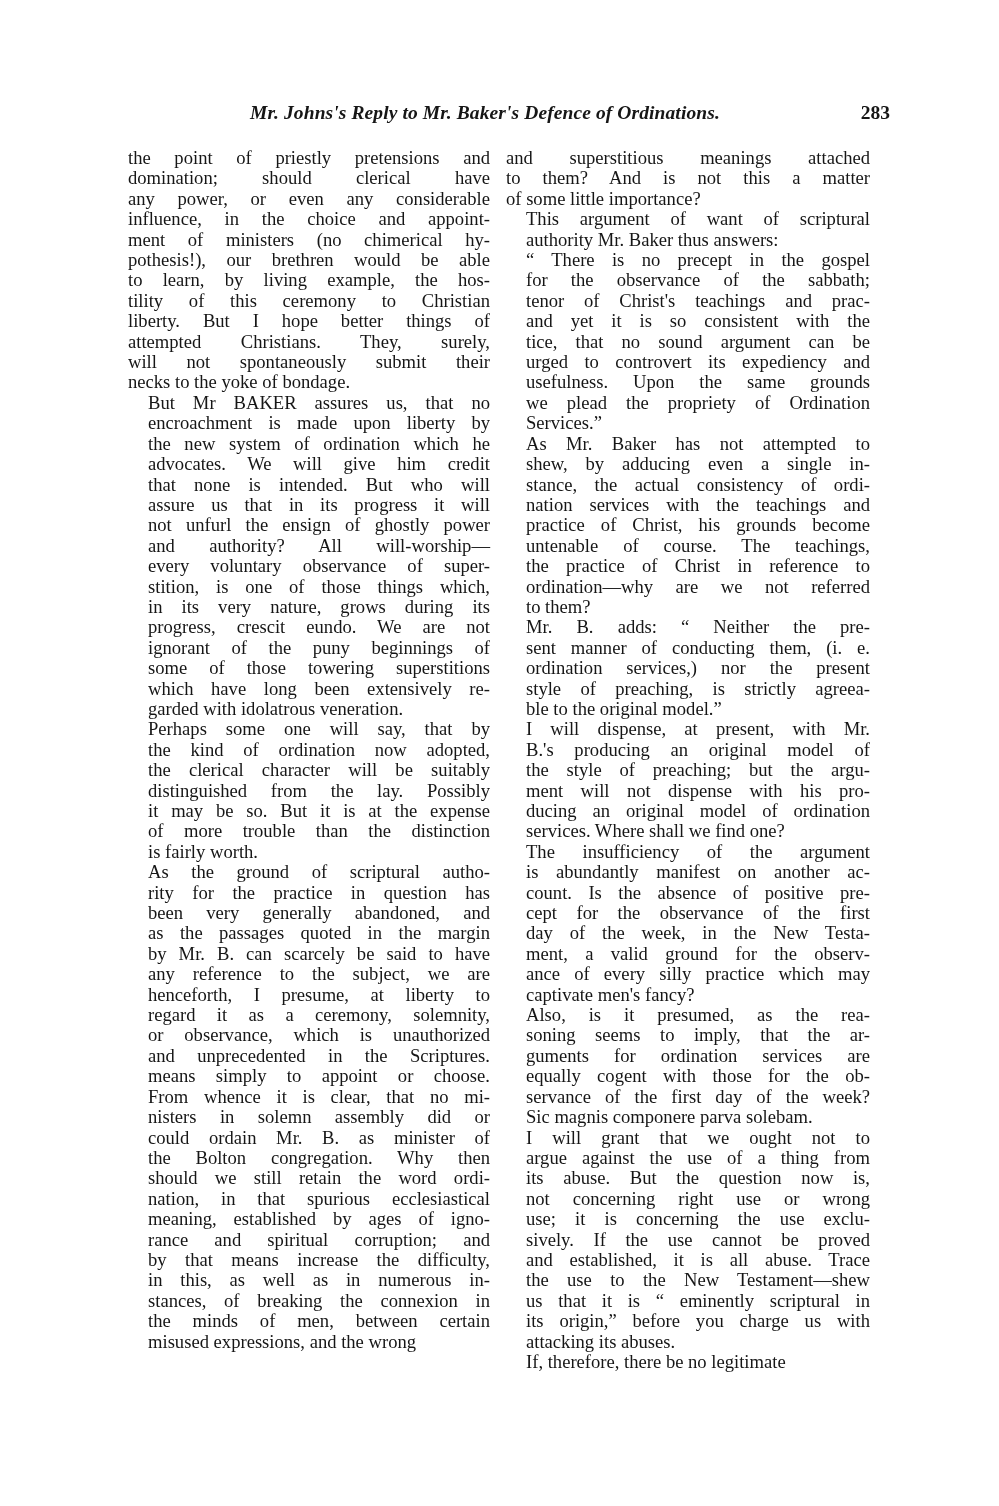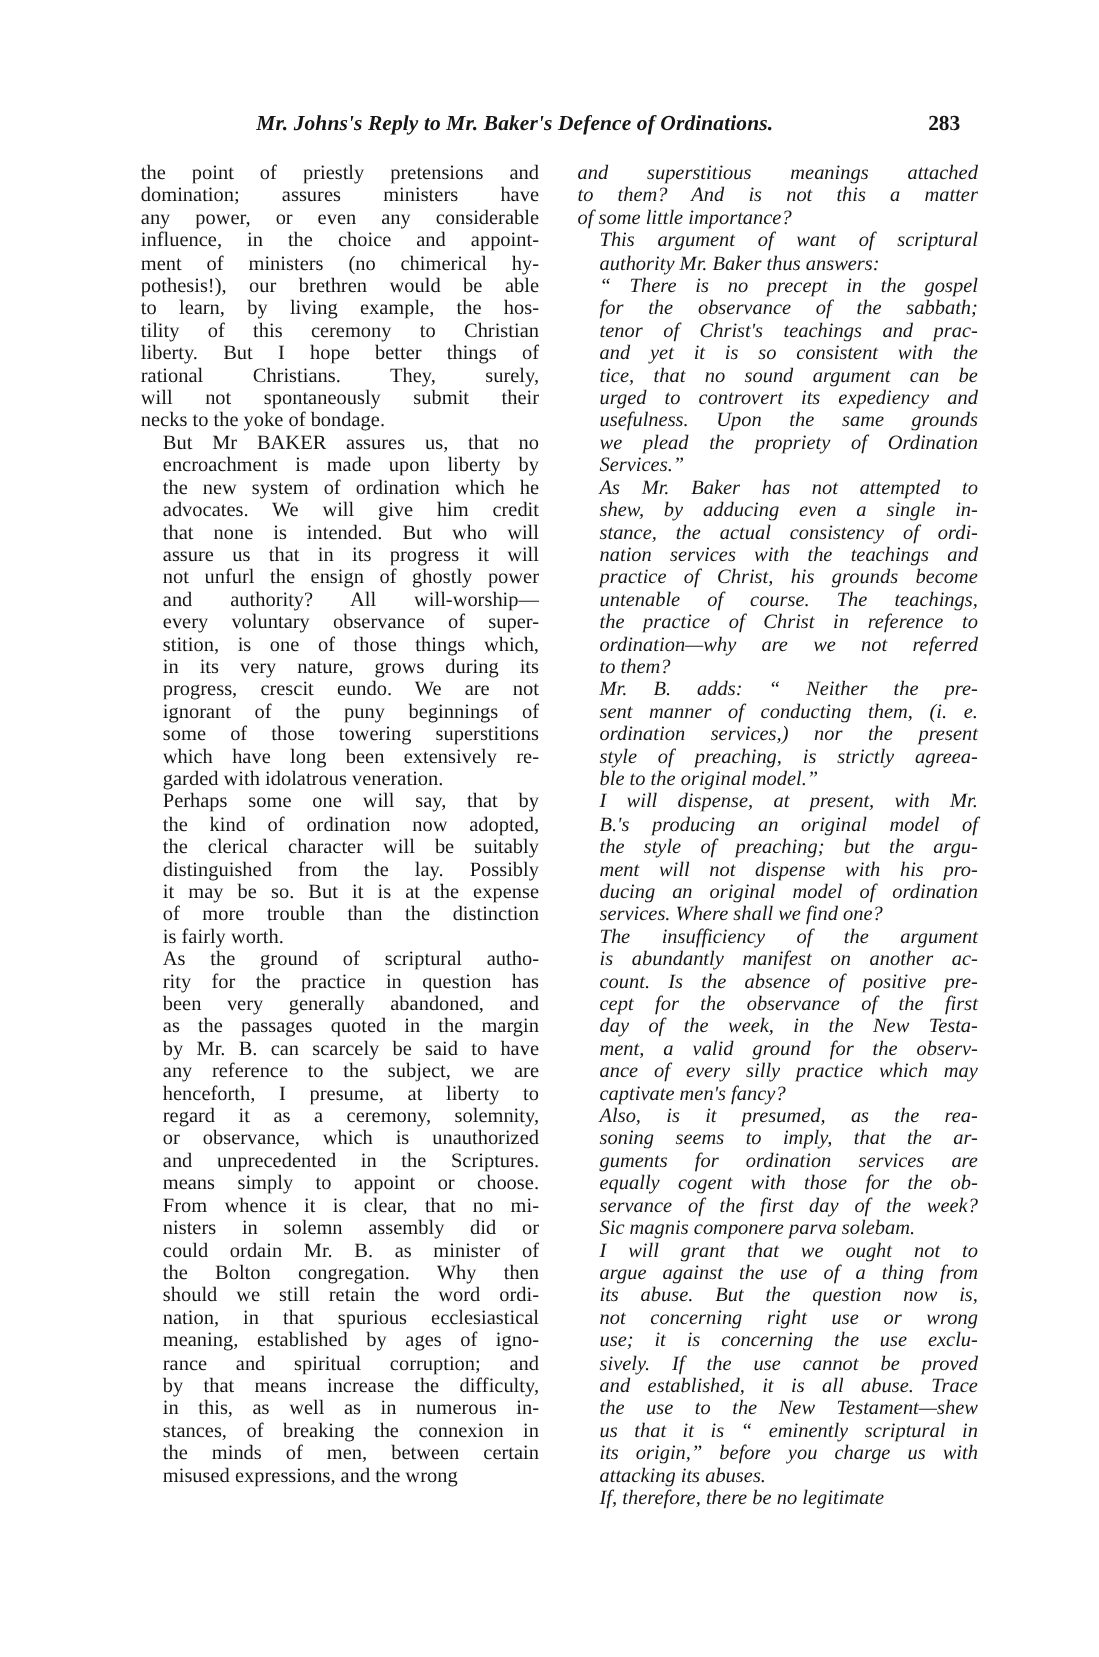--- a/index.html
+++ b/index.html
@@ -1,51 +1,51 @@
 <!DOCTYPE html>
 <html><head>
 <meta charset="utf-8">
 <style>
   html, body { margin: 0; padding: 0; background: #ffffff; }
   body { width: 999px; height: 1506px; position: relative; overflow: hidden; color: #161616;
          font-family: "Liberation Serif", "DejaVu Serif", serif; }
-  .running-head { position: absolute; left: 233px; top: 100px; width: 640px; height: 30px; }
+  .running-head { position: absolute; left: 250px; top: 100px; width: 640px; height: 30px; }
   .running-title { position: absolute; left: 0; top: 2px; font-style: italic; font-weight: bold;
                    font-size: 19.5px; letter-spacing: 0.1px; white-space: nowrap; }
   .page-number { position: absolute; right: 0; top: 2px; font-weight: bold; font-size: 19.5px; }
   .column { position: absolute; top: 148px; width: 362px; font-size: 18.6px; line-height: 20.4px;
             text-align: justify; hyphens: none; }
   .col-left { left: 128px; }
-  .col-right { left: 525px; width: 364px; font-style: italic; }
+  .col-right { left: 506px; width: 364px; }
   .para { margin: 0; }
   .para.indent { text-indent: 20px; }
   .line { display: block; text-align: justify; text-align-last: justify; white-space: nowrap;
           overflow: visible; }
   .line.last { text-align-last: left; }
 </style>
 </head>
 <body>
 
 <div class="running-head">
   <span class="running-title">Mr. Johns's Reply to Mr. Baker's Defence of Ordinations.</span>
   <span class="page-number">283</span>
 </div>
 
 <div class="column col-left">
     <div class="para">
       <span class="line">the point of priestly pretensions and</span>
-      <span class="line">domination; assures ministers have</span>
+      <span class="line">domination; should clerical have</span>
       <span class="line">any power, or even any considerable</span>
       <span class="line">influence, in the choice and appoint-</span>
       <span class="line">ment of ministers (no chimerical hy-</span>
       <span class="line">pothesis!), our brethren would be able</span>
       <span class="line">to learn, by living example, the hos-</span>
       <span class="line">tility of this ceremony to Christian</span>
       <span class="line">liberty. But I hope better things of</span>
-      <span class="line">rational Christians. They, surely,</span>
+      <span class="line">attempted Christians. They, surely,</span>
       <span class="line">will not spontaneously submit their</span>
       <span class="line last">necks to the yoke of bondage.</span>
     </div>
     <div class="para indent">
       <span class="line">But Mr BAKER assures us, that no</span>
       <span class="line">encroachment is made upon liberty by</span>
       <span class="line">the new system of ordination which he</span>
       <span class="line">advocates. We will give him credit</span>
       <span class="line">that none is intended. But who will</span>
       <span class="line">assure us that in its progress it will</span>

